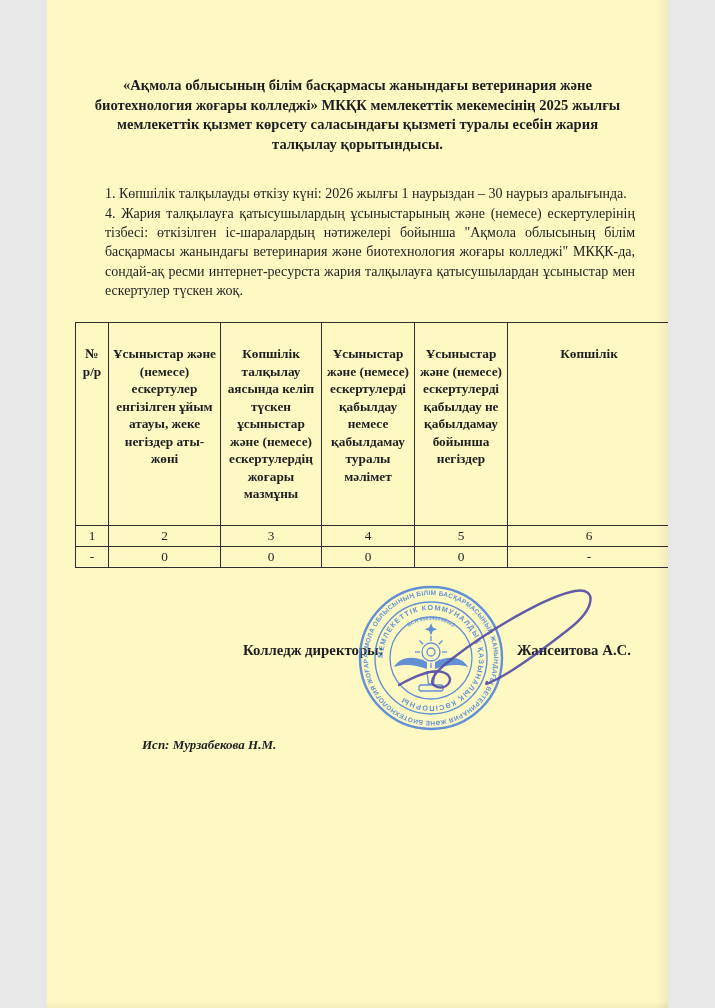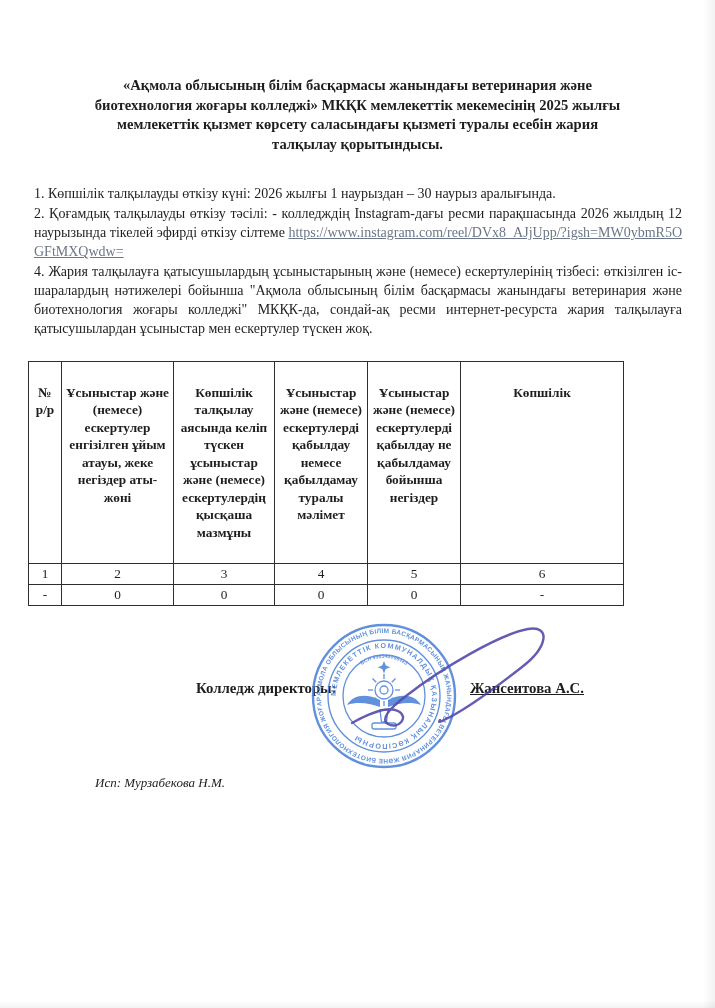--- a/index.html
+++ b/index.html
@@ -1,89 +1,87 @@
 <!DOCTYPE html>
 <html><head>
 <meta charset="utf-8">
 <style>
   html,body { margin:0; padding:0; background:#e8e8e8; }
   .page {
-    position:relative; width:715px; height:1008px; margin:0 auto;
-    background:#ffffff; overflow:hidden;
+    position:relative; width:621px; height:1008px; margin:0 auto;
+    background:#fef9c3; overflow:hidden;
     font-family:"Liberation Serif","DejaVu Serif",serif;
     color:#1e1e20;
   }
   .page::after {
     content:""; position:absolute; top:0; right:0; width:12px; height:100%;
     background:linear-gradient(to right, rgba(0,0,0,0), rgba(0,0,0,0.055));
     pointer-events:none;
   }
   .page::before {
     content:""; position:absolute; bottom:0; left:0; width:100%; height:7px;
     background:linear-gradient(to bottom, rgba(0,0,0,0), rgba(0,0,0,0.05));
     pointer-events:none;
   }
   .title {
     margin:76px auto 0; max-width:548px; text-align:center;
     font-weight:bold; font-size:14.6px; line-height:19.6px;
   }
   .body-text {
-    margin:30px 33px 0 34px; text-align:justify; text-justify:inter-word;
+    margin:30px 33px 0 58px; text-align:justify; text-justify:inter-word;
     font-size:14px; line-height:19.3px;
   }
   .body-text p { margin:0; }
   .link {
     color:#6b7687; text-decoration:underline; word-break:break-all; cursor:pointer;
   }
   .doc-table {
     margin:22px 0 0 28px; margin-left:90px; margin-right:0;
     border-collapse:collapse; width:595px; table-layout:fixed;
     font-size:13.3px; margin-top:22px;
   }
   .doc-table { margin-left:28px; }
   .doc-table th, .doc-table td {
     border:1.4px solid #2e2e30; text-align:center; vertical-align:top;
   }
   .doc-table th { font-weight:bold; padding:22px 3px; line-height:17.5px; }
   .doc-table td { padding:1px 3px; line-height:18px; }
   .sig-section { position:relative; height:148px; margin-top:16px; }
   .sig-label  { position:absolute; left:196px; top:58px; font-weight:bold; font-size:14.8px; }
-  .sig-name   { position:absolute; left:470px; top:58px; font-weight:bold; font-size:14.8px;text-decoration:underline; }
+  .sig-name   { position:absolute; left:470px; top:58px; font-weight:bold; font-size:14.8px; }
   .stamp-wrap { position:absolute; left:292px; top:-2px; width:300px; height:152px; }
   .stamp-wrap svg { opacity:.88; }
-  .footer { margin:4px 0 0 95px; font-style:italic; font-size:13px; line-height:18.5px; }
+  .footer { margin:4px 0 0 95px; font-style:italic; font-size:13px; line-height:18.5px;font-weight:bold; }
 </style>
 </head>
 <body>
 
 <div class="page">
 
   <h1 class="title">«Ақмола облысының білім басқармасы жанындағы ветеринария және биотехнология жоғары колледжі» МКҚК мемлекеттік мекемесінің 2025 жылғы мемлекеттік қызмет көрсету саласындағы қызметі туралы есебін жария талқылау қорытындысы.</h1>
 
   <div class="body-text">
     <p><span>1. Көпшілік талқылауды өткізу күні: 2026 жылғы 1 наурыздан – 30 наурыз аралығында.</span></p>
-    <p><span>2. Қоғамдық талқылауды өткізу тәсілі: - колледждің Instagram-дағы ресми парақшасында 2026 жылдың 12 наурызында тікелей эфирді өткізу сілтеме</span>
-      <span class="link">https://www.instagram.com/reel/DVx8_AJjUpp/?igsh=MW0ybmR5OGFtMXQwdw=</span></p>
     <p><span>4. Жария талқылауға қатысушылардың ұсыныстарының және (немесе) ескертулерінің тізбесі: өткізілген іс-шаралардың нәтижелері бойынша "Ақмола облысының білім басқармасы жанындағы ветеринария және биотехнология жоғары колледжі" МКҚК-да, сондай-ақ ресми интернет-ресурста жария талқылауға қатысушылардан ұсыныстар мен ескертулер түскен жоқ.</span></p>
   </div>
 
   <table class="doc-table">
     <colgroup>
       <col style="width:33px">
         <col style="width:112px">
         <col style="width:101px">
       <col style="width:93px">
         <col style="width:93px">
         <col style="width:163px">
     </colgroup>
     <tbody>
       <tr>
         <th>№ р/р</th>
         <th>Ұсыныстар және (немесе) ескертулер енгізілген ұйым атауы, жеке негіздер аты-жөні</th>
-        <th>Көпшілік талқылау аясында келіп түскен ұсыныстар және (немесе) ескертулердің қысқаша мазмұны</th>
+        <th>Көпшілік талқылау аясында келіп түскен ұсыныстар және (немесе) ескертулердің жоғары мазмұны</th>
         <th>Ұсыныстар және (немесе) ескертулерді қабылдау немесе қабылдамау туралы мәлімет</th>
         <th>Ұсыныстар және (немесе) ескертулерді қабылдау не қабылдамау бойынша негіздер</th>
         <th>Көпшілік</th>
       </tr>
       <tr>
         <td>1</td>
         <td>2</td>
         <td>3</td>
         <td>4</td>
         <td>5</td>

